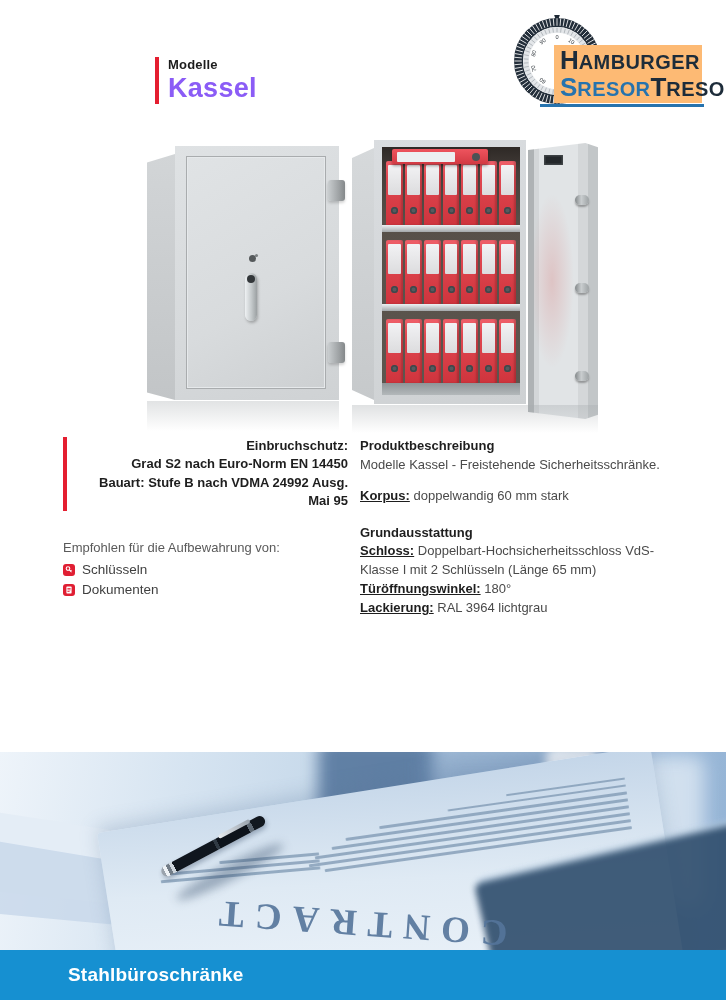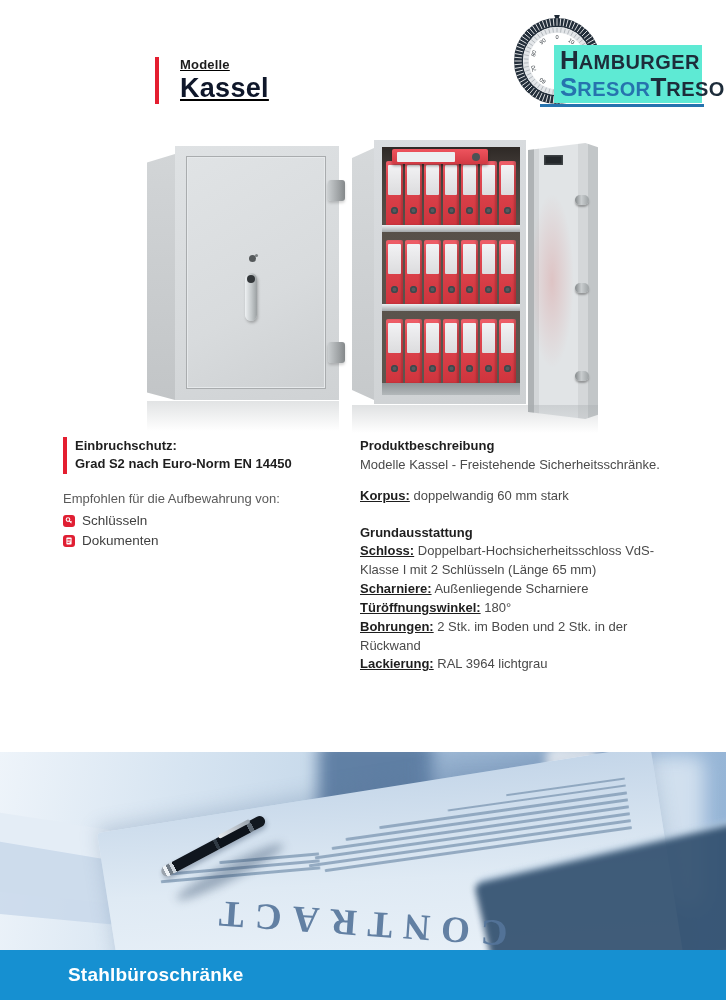--- a/index.html
+++ b/index.html
@@ -1,28 +1,28 @@
 <!DOCTYPE html>
 <html><head>
 <meta charset="utf-8">
 <style>
   * { margin:0; padding:0; box-sizing:border-box; }
   html,body { background:#ffffff; }
   body { font-family:"Liberation Sans", sans-serif; }
   .page { position:relative; width:726px; height:1000px; background:#fff; overflow:hidden; margin:0 auto; }
 
   
-  .title-block { position:absolute; left:155px; top:57px; border-left:4px solid #e41e30; padding-left:21px;text-decoration:underline; }
+  .title-block { position:absolute; left:155px; top:57px; border-left:4px solid #e41e30; padding-left:9px; }
   .eyebrow { font-size:13px; font-weight:600; color:#1c1c1c; letter-spacing:.2px; }
-  .main-title { font-size:27px; font-weight:800; color:#0f172a; letter-spacing:.3px; margin-top:1px; }
+  .main-title { font-size:27px; font-weight:800; color:#8b5cf6; letter-spacing:.3px; margin-top:1px; }
 
   
   .logo { position:absolute; left:510px; top:12px; width:196px; height:100px; }
   .dial { position:absolute; left:0; top:2px; width:94px; height:94px; }
-  .logo-text { position:absolute; left:44px; top:33px; right:4px; background:#5eead4; padding:2px 0 3px 6px; line-height:1.02; white-space:nowrap; }
+  .logo-text { position:absolute; left:44px; top:33px; right:4px; background:#fdba74; padding:2px 0 3px 6px; line-height:1.02; white-space:nowrap; }
   .lg-big { font-size:26px; font-weight:700; color:#1d2c3a; }
   .lg-small { font-size:20px; font-weight:700; color:#1d2c3a; letter-spacing:.4px; }
   .lg-blue { color:#2673ae; }
   .logo-underline { position:absolute; left:30px; right:2px; top:92px; height:3px; background:#2673ae; }
 
   
   .safe-closed { position:absolute; left:147px; top:144px; width:192px; height:290px; }
   .cs-side { position:absolute; left:0; top:10px; width:28px; height:246px;
              background:linear-gradient(180deg,#d2d5d7,#c2c5c7); clip-path:polygon(100% 0,100% 100%,0 97%,0 3.5%); }
   .cs-front { position:absolute; left:28px; top:2px; width:164px; height:254px;
@@ -71,22 +71,22 @@
   .os-lockslot { position:absolute; left:16px; top:12px; width:19px; height:10px; background:#24282b; border-radius:1px;
                  box-shadow:inset 0 0 0 1.5px #3c4144; }
   .os-bolt { position:absolute; left:47px; width:14px; height:10px; border-radius:5px;
              background:linear-gradient(90deg,#83888a,#c9cdcf 45%,#9da2a4); box-shadow:0 2px 2px rgba(0,0,0,.3); }
   .os-bolt.b1 { top:52px; } .os-bolt.b2 { top:140px; } .os-bolt.b3 { top:228px; }
   .os-refl { position:absolute; left:0; top:265px; width:100%; height:28px;
              background:linear-gradient(180deg,rgba(165,170,173,.35),rgba(255,255,255,0)); }
 
   
   .col-left { position:absolute; left:63px; top:437px; width:285px; font-size:13px; }
-  .burglary-block { border-left:4px solid #e41e30; padding-left:8px; font-weight:bold; color:#1e1e1e; line-height:1.42; }
-  .col-left .intro { margin-top:16px; color:#5a5a5a; line-height:1.4; }
+  .burglary-block { border-left:4px solid #e41e30; padding-left:8px; font-weight:bold; color:#1e1e1e; line-height:1.42;text-align:right; }
+  .col-left .intro { margin-top:28px; color:#5a5a5a; line-height:1.4; }
   .store-item { display:flex; align-items:center; gap:7px; margin-top:5px; color:#3f3f3f; font-size:13.5px; }
   .store-ico { width:12px; height:12px; flex:none; border-radius:3px; background:#e01f33; position:relative; }
   .store-ico svg { position:absolute; left:2px; top:2px; }
 
   .col-right { position:absolute; left:360px; top:437px; width:324px; font-size:13px; color:#4a4a4a; line-height:1.45; }
   .col-right h3 { font-size:13px; font-weight:bold; color:#1e1e1e; }
   .col-right .subtitle { margin-bottom:12px; }
   .spec b { color:#1e1e1e;text-decoration:underline; }
   .spec-gap { height:18px; }
 
@@ -408,20 +408,21 @@
       <div class="os-bolt b2"></div>
       <div class="os-bolt b3"></div>
     </div>
     <div class="os-refl"></div>
   </div>
 
   <div class="col-left">
     <div class="burglary-block">
       <div>Einbruchschutz:</div>
       <div>Grad S2 nach Euro-Norm EN 14450</div>
+      <div>Bauart: Stufe B nach VDMA 24992 Ausg. Mai 95</div>
     </div>
     <div class="intro">Empfohlen für die Aufbewahrung von:</div>
     <div class="store-item">
       <span class="store-ico">
         <svg width="8" height="8" viewBox="0 0 8 8">
             <circle cx="3" cy="2.6" r="1.8" fill="none" stroke="#fff" stroke-width="1.1"></circle>
             <path d="M4.2 3.8 L6.6 6.2 M5.5 5.1 L6.5 4.1" stroke="#fff" stroke-width="1.1" fill="none"></path>
           </svg>
       </span>
       <span>Schlüsseln</span>
@@ -442,23 +443,21 @@
   <div class="col-right">
     <h3>Produktbeschreibung</h3>
     <div class="subtitle">Modelle Kassel - Freistehende Sicherheitsschränke.</div>
 
     <div class="spec"><b>Korpus:</b> <span>doppelwandig 60 mm stark</span></div>
 
     <div class="spec-gap"></div>
     <h3>Grundausstattung</h3>
 
     <div class="spec"><b>Schloss:</b> <span>Doppelbart-Hochsicherheitsschloss VdS-Klasse I mit 2 Schlüsseln (Länge 65 mm)</span></div>
-    <div class="spec"><b>Scharniere:</b> <span>Außenliegende Scharniere</span></div>
     <div class="spec"><b>Türöffnungswinkel:</b> <span>180°</span></div>
-    <div class="spec"><b>Bohrungen:</b> <span>2 Stk. im Boden und 2 Stk. in der Rückwand</span></div>
     <div class="spec"><b>Lackierung:</b> <span>RAL 3964 lichtgrau</span></div>
   </div>
 
   <div class="photo">
     <div class="ph-chair"></div>
     <div class="ph-chair2"></div>
     <div class="ph-bottle"></div>
     <div class="ph-glass"></div>
     <div class="ph-paper-l1"></div>
     <div class="ph-paper-l2"></div>

